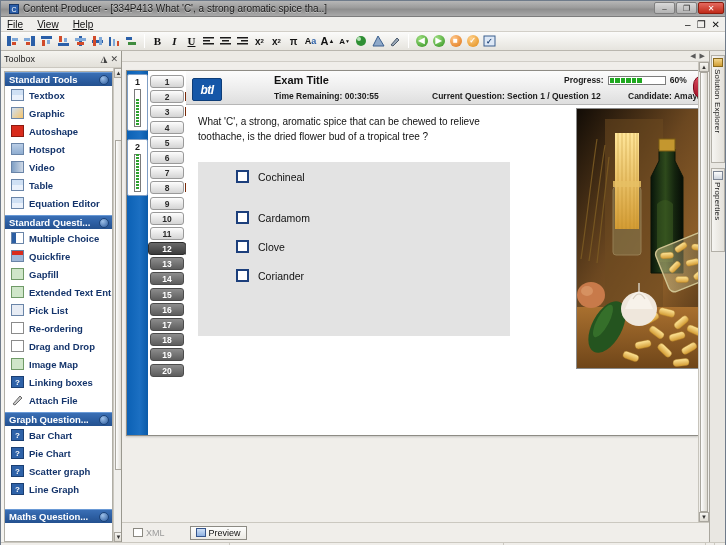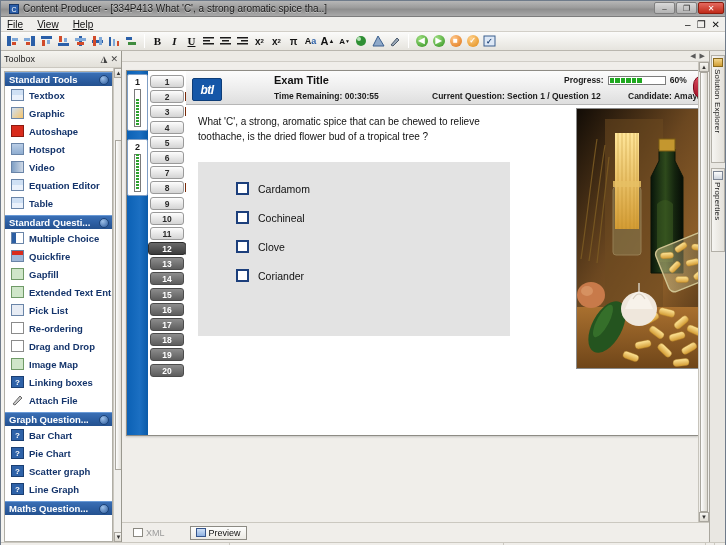--- a/index.html
+++ b/index.html
@@ -383,25 +383,25 @@
           <div class="item">
               <span class="iicon" style="background:linear-gradient(to bottom,#b9cde6,#8fadd0)"></span>
               <span class="ilabel">Hotspot</span>
             </div>
           <div class="item">
               <span class="iicon" style="background:linear-gradient(to right,#7f9fc4,#cfd9e6)"></span>
               <span class="ilabel">Video</span>
             </div>
           <div class="item">
               <span class="iicon grid"></span>
+              <span class="ilabel">Table</span>
+            </div>
+          <div class="item">
+              <span class="iicon grid"></span>
               <span class="ilabel">Equation Editor</span>
-            </div>
-          <div class="item">
-              <span class="iicon grid"></span>
-              <span class="ilabel">Table</span>
             </div>
 
           <div class="grp" style="margin-top:3px;">
             <span>Standard  Questi...</span>
             <span class="gbadge"></span>
           </div>
           <div class="item">
               <span class="iicon" style="background:linear-gradient(to right,#2d5fa3 40%,#fff 40%)"></span>
               <span class="ilabel">Multiple Choice</span>
             </div>
@@ -458,21 +458,21 @@
             </div>
           <div class="item">
               <span class="iicon q">?</span>
               <span class="ilabel">Scatter graph</span>
             </div>
           <div class="item">
               <span class="iicon q">?</span>
               <span class="ilabel">Line Graph</span>
             </div>
 
-          <div class="grp" style="margin-top:3px;">
+          <div class="grp" style="margin-top:11px;">
             <span>Maths  Question...</span>
             <span class="gbadge"></span>
           </div>
         </div>
 
         <div class="tbvscroll">
           <div class="arrowbox">▲</div>
           <div class="thumb" style="height:330px;margin:0;"></div>
           <div class="arrowbox">▼</div>
         </div>
@@ -564,27 +564,27 @@
                   <span class="hlabel">Candidate: Amaya Brennan</span>
                 </div>
               </div>
               <div class="finish">Finish</div>
             </div>
 
             <div class="qbody">
               <div class="qtext">What 'C',  a strong, aromatic spice  that can be chewed to relieve toothache,  is the dried flower bud of a tropical tree ?</div>
 
               <div class="optbox">
+                <div class="optrow">
+                  <span class="cbx"></span>
+                  <span class="optlbl">Cochineal</span>
+                </div>
                 <div class="optrow" style="margin-top:12px;">
                   <span class="cbx"></span>
                   <span class="optlbl">Cardamom</span>
-                </div>
-                <div class="optrow">
-                  <span class="cbx"></span>
-                  <span class="optlbl">Cochineal</span>
                 </div>
                 <div class="optrow">
                   <span class="cbx"></span>
                   <span class="optlbl">Clove</span>
                 </div>
                 <div class="optrow">
                   <span class="cbx"></span>
                   <span class="optlbl">Coriander</span>
                 </div>
               </div>

